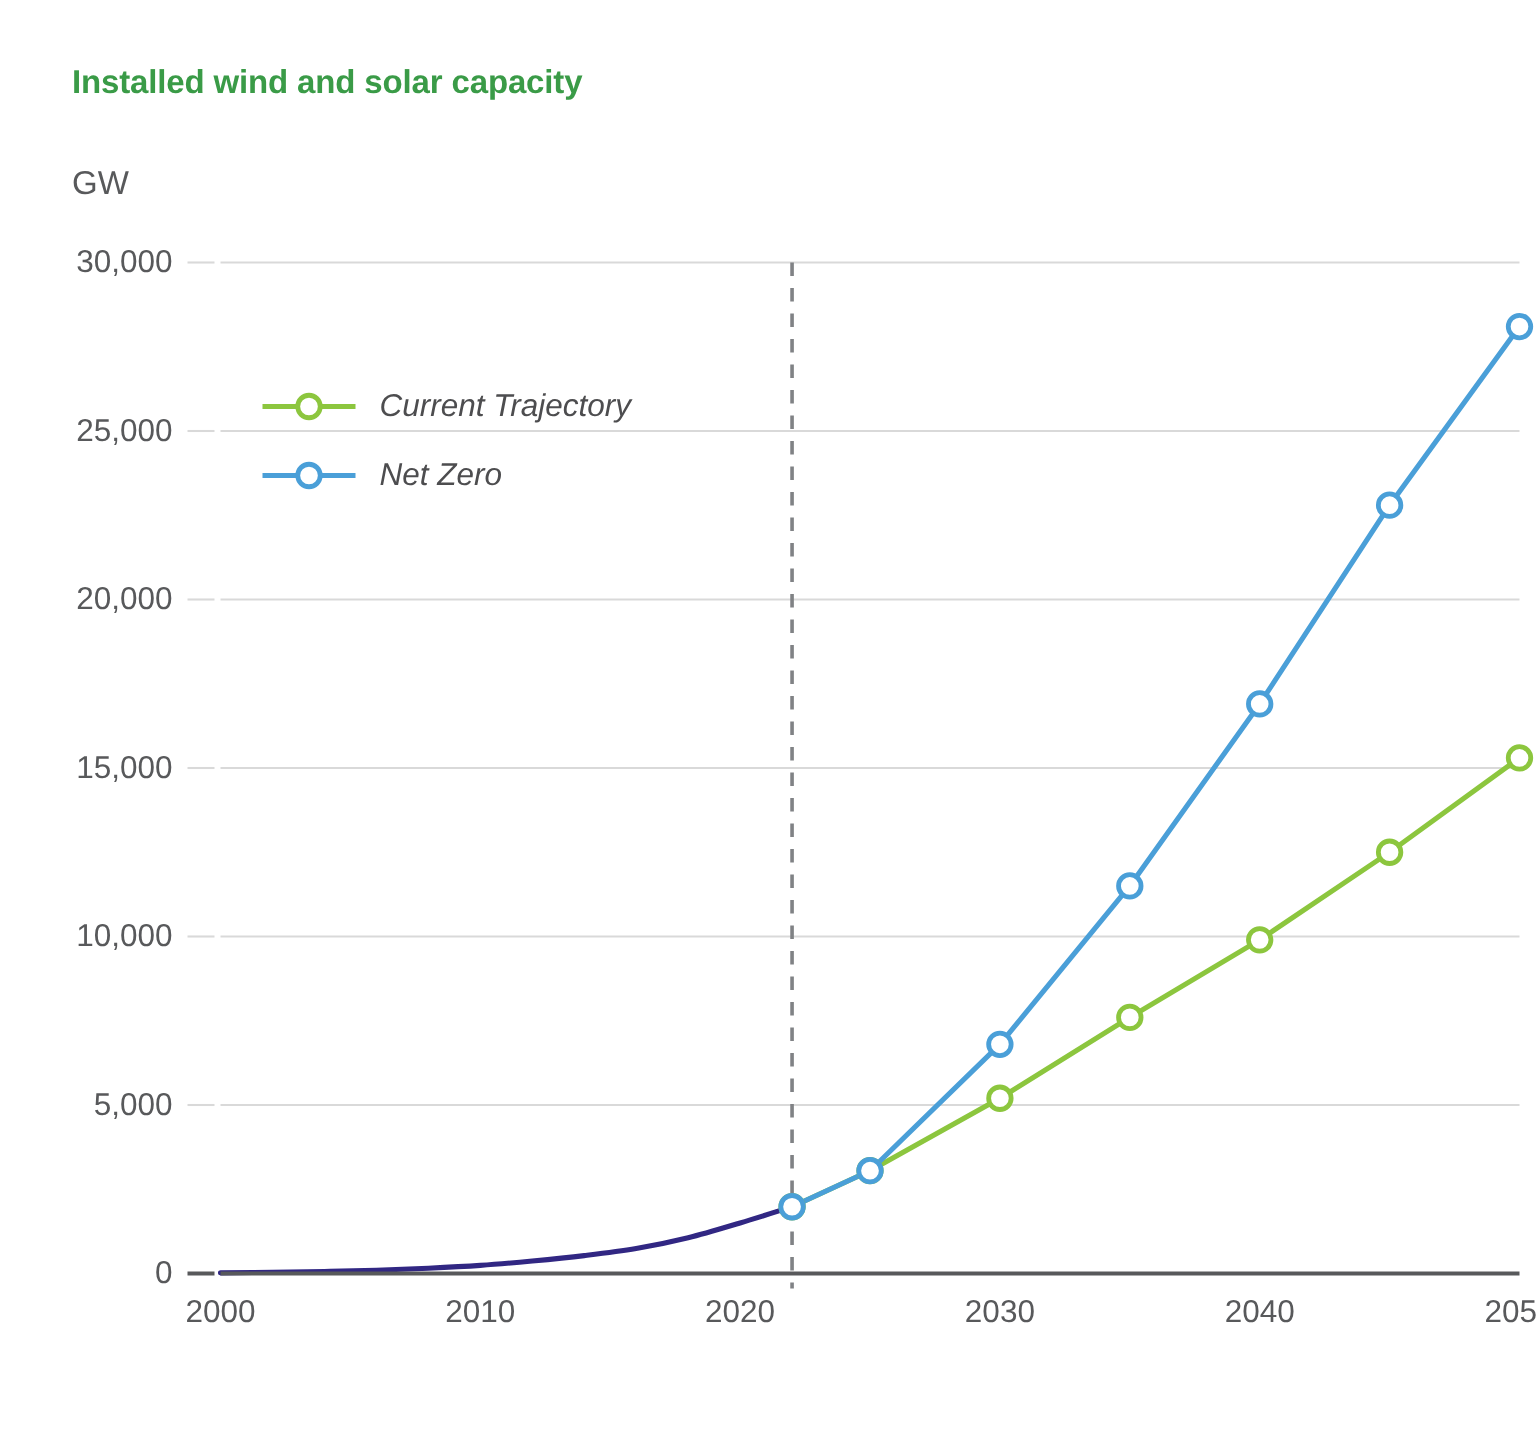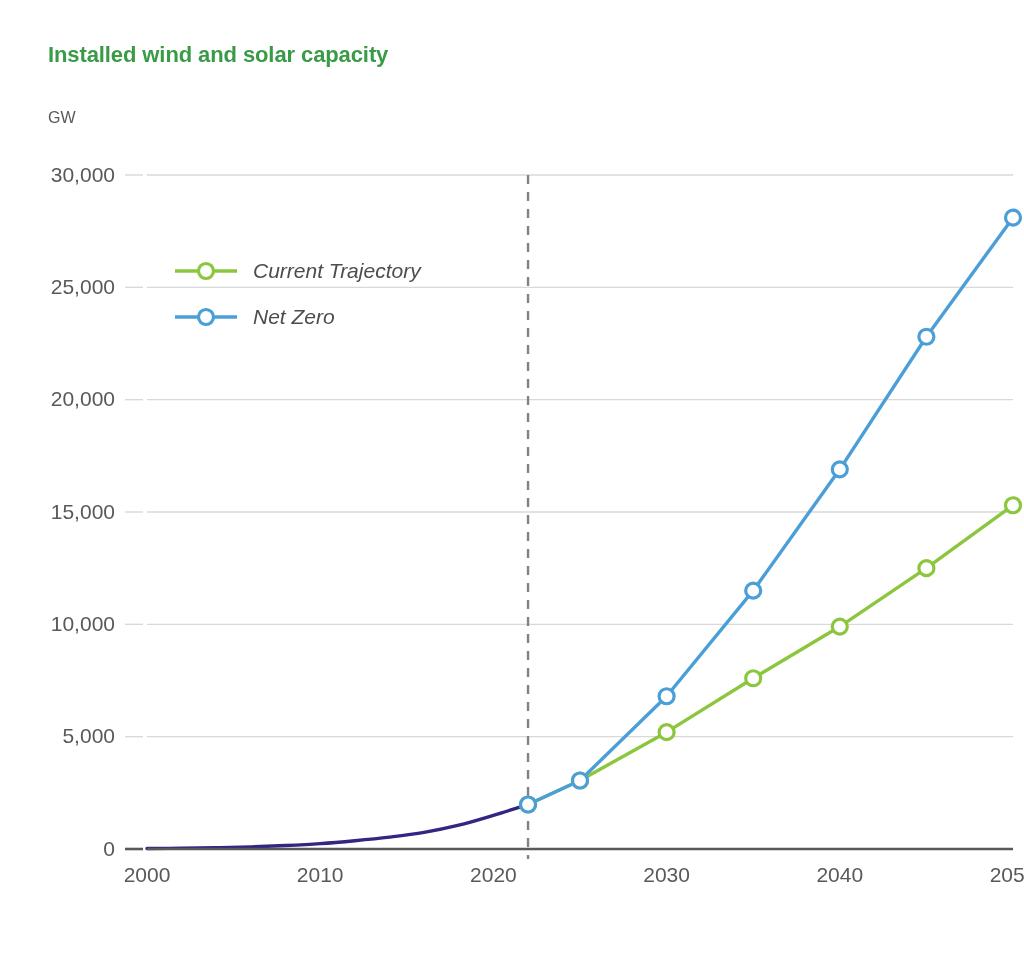--- a/index.html
+++ b/index.html
@@ -27,21 +27,21 @@
     font-size: 22px;
     font-weight: bold;
     color: #3a9b47;
     letter-spacing: -0.1px;
     white-space: nowrap;
   }
   .y-axis-unit {
     position: absolute;
     left: 48px;
     top: 109px;
-    font-size: 16px;
+    font-size: 22px;
     color: #58595b;
     font-weight: normal;
   }
   svg.plot {
     position: absolute;
     left: 0;
     top: 0;
     width: 1024px;
     height: 961px;
     display: block;

